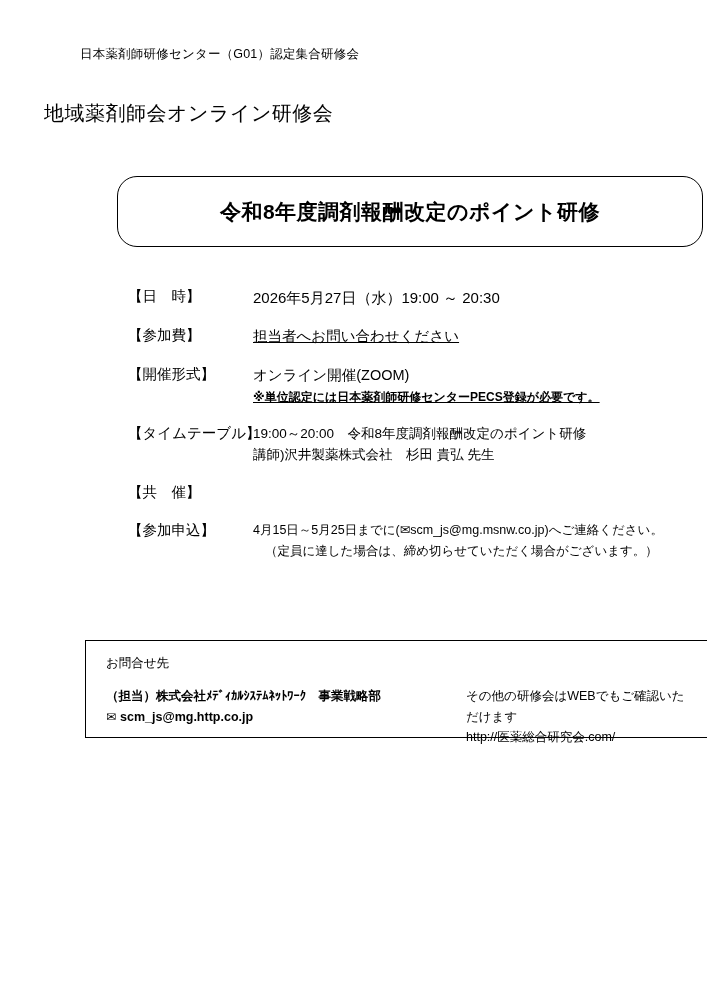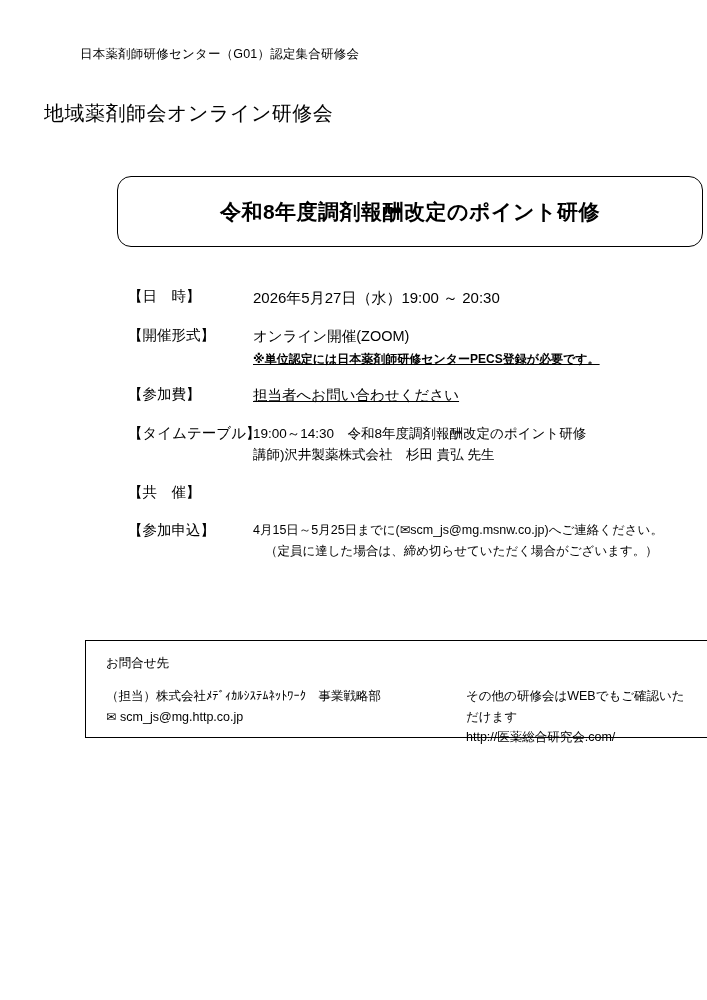--- a/index.html
+++ b/index.html
@@ -43,21 +43,21 @@
     letter-spacing: 0.5px;
   }
 
   .title-box {
     position: absolute;
     left: 73px;
     top: 176px;
     width: 586px;
     height: 71px;
     border: 1.5px solid #000;
-    border-radius: 14px;
+    border-radius: 20px;
     box-sizing: border-box;
     display: flex;
     align-items: center;
     justify-content: center;
   }
   .title-box-text {
     font-size: 21px;
     font-weight: bold;
     letter-spacing: 0.5px;
   }
@@ -120,20 +120,21 @@
     margin-bottom: 14px;
   }
   .contact-grid {
     display: flex;
   }
   .contact-left {
     width: 360px;
     flex: 0 0 360px;
     font-size: 12.5px;
     line-height: 1.65;
+    font-weight: bold;
   }
   .contact-right {
     flex: 1;
     font-size: 12.5px;
     line-height: 1.65;
   }
   .mail-icon {
     font-size: 12px;
     margin-right: 4px;
   }
@@ -152,38 +153,38 @@
   </div>
 
   <div class="info-block">
 
     <div class="info-row row-date">
       <div class="info-label">【日　時】</div>
       <div class="info-value">2026年5月27日（水）19:00 ～ 20:30</div>
     </div>
 
     <div class="info-row">
+      <div class="info-label">【参加費】</div>
+      <div class="info-value">
+        <span class="underline-val">担当者へお問い合わせください</span>
+      </div>
+    </div>
+
+    <div class="info-row">
       <div class="info-label">【開催形式】</div>
       <div class="info-value">
         <span class="value-line">オンライン開催(ZOOM)</span>
         <span class="small-note">※単位認定には日本薬剤師研修センターPECS登録が必要です。</span>
       </div>
     </div>
 
     <div class="info-row">
-      <div class="info-label">【参加費】</div>
-      <div class="info-value">
-        <span class="underline-val">担当者へお問い合わせください</span>
-      </div>
-    </div>
-
-    <div class="info-row">
       <div class="info-label">【タイムテーブル】</div>
       <div class="info-value">
-        <span class="tt-line">19:00～14:30　令和8年度調剤報酬改定のポイント研修</span>
+        <span class="tt-line">19:00～20:00　令和8年度調剤報酬改定のポイント研修</span>
         <span class="tt-line">講師)沢井製薬株式会社　杉田 貴弘 先生</span>
       </div>
     </div>
 
     <div class="info-row">
       <div class="info-label">【共　催】</div>
     </div>
 
     <div class="info-row">
       <div class="info-label">【参加申込】</div>

